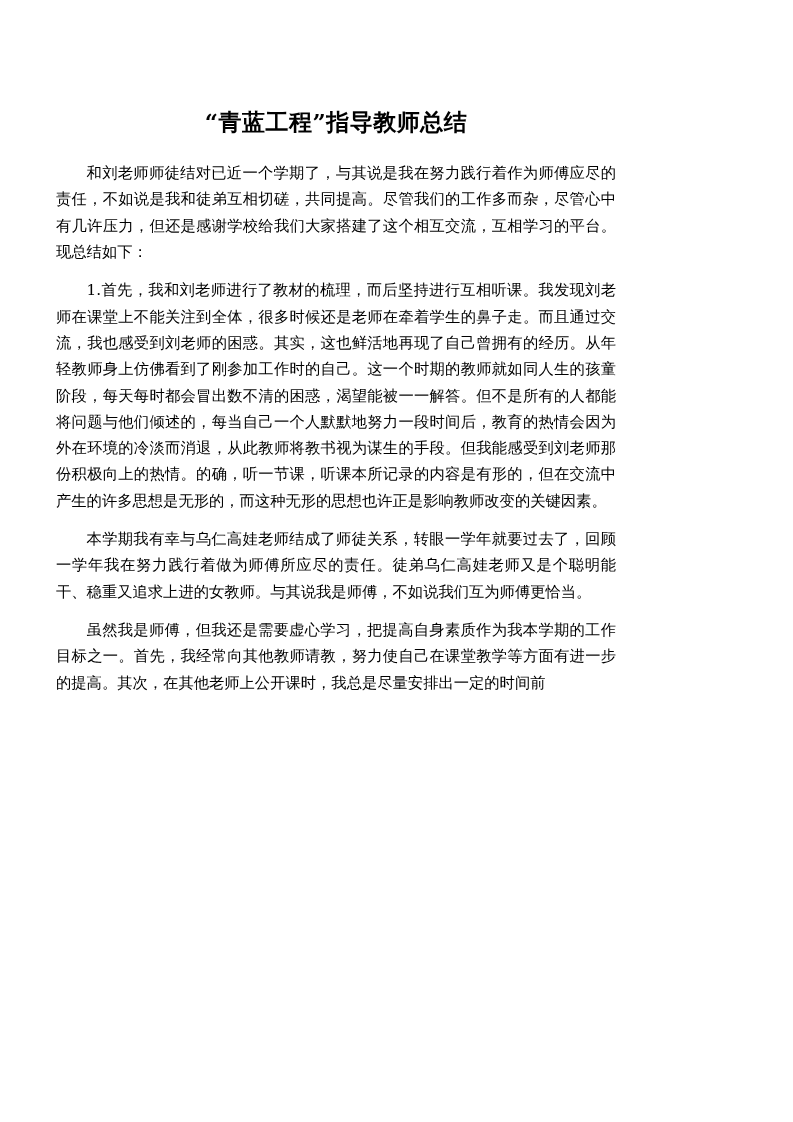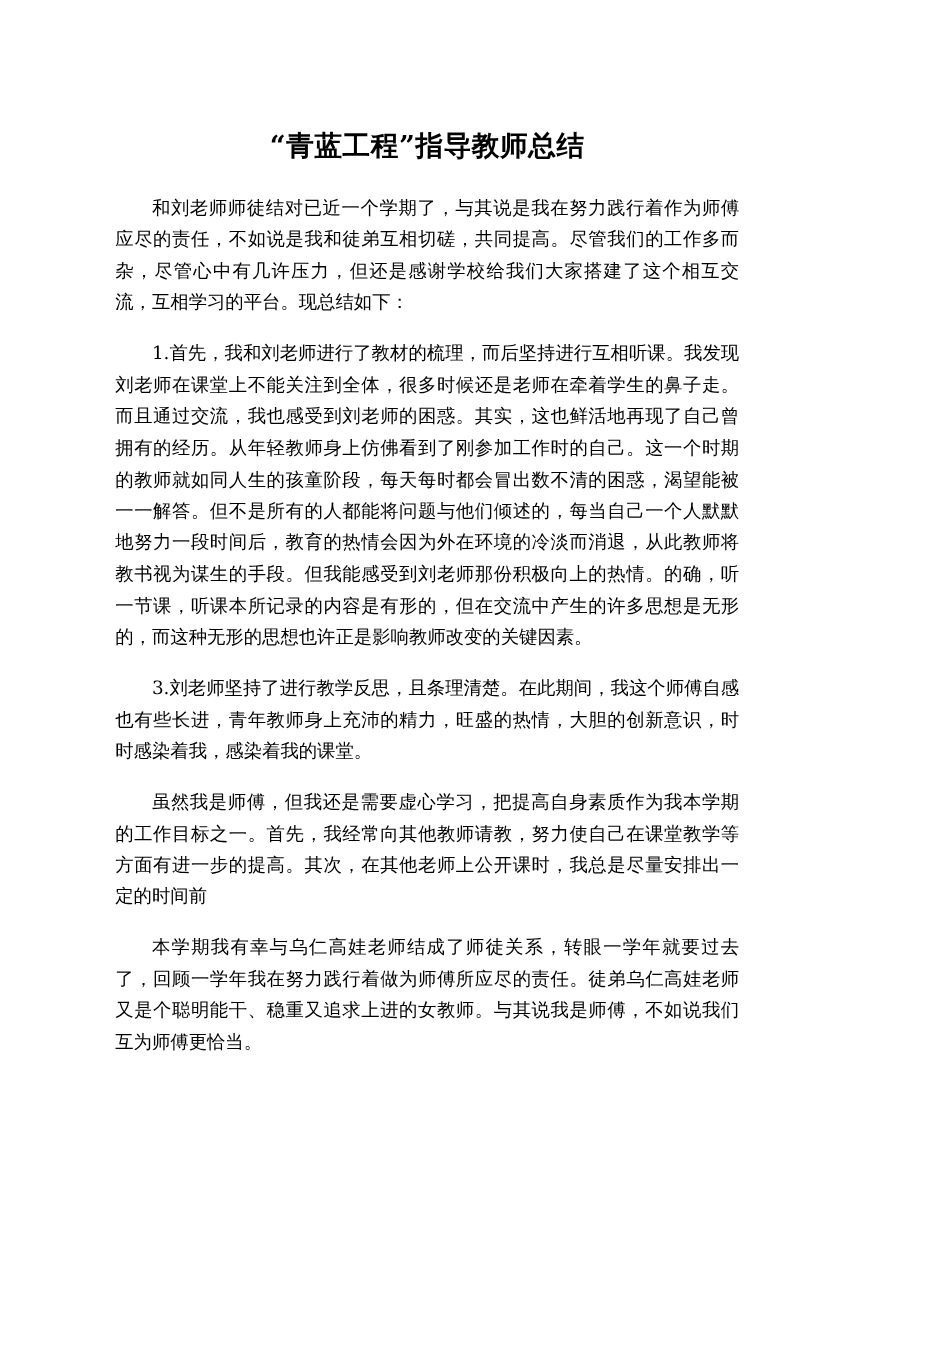--- a/index.html
+++ b/index.html
@@ -11,48 +11,47 @@
     width: 793px;
     height: 1122px;
     font-family: "DejaVu Serif", "Liberation Serif", serif;
     color: #000000;
     overflow: hidden;
   }
   .page {
     width: 712px;
     height: 1122px;
     box-sizing: border-box;
-    padding: 96px 96px 60px 96px;
+    padding: 96px 96px 60px 56px;
     position: relative;
   }
   .doc-title {
     text-align: center;
     font-size: 23px;
     font-weight: bold;
     letter-spacing: 0.5px;
     margin: 10px 0 22px 0;
     line-height: 1.4;
   }
   .para {
     font-size: 15.3px;
     line-height: 1.72;
     text-align: justify;
     text-justify: inter-ideograph;
-    margin: 16px 0 12px 0;
+    margin: 0 0 12px 0;
     text-indent: 2em;
     word-break: break-all;
   }
   .para:last-child {
     margin-bottom: 0;
   }
 </style>
 </head>
 <body>
 
 <div class="page">
   <h1 class="doc-title">“青蓝工程”指导教师总结</h1>
 
   <p class="para">和刘老师师徒结对已近一个学期了，与其说是我在努力践行着作为师傅应尽的责任，不如说是我和徒弟互相切磋，共同提高。尽管我们的工作多而杂，尽管心中有几许压力，但还是感谢学校给我们大家搭建了这个相互交流，互相学习的平台。现总结如下：</p>
   <p class="para">1.首先，我和刘老师进行了教材的梳理，而后坚持进行互相听课。我发现刘老师在课堂上不能关注到全体，很多时候还是老师在牵着学生的鼻子走。而且通过交流，我也感受到刘老师的困惑。其实，这也鲜活地再现了自己曾拥有的经历。从年轻教师身上仿佛看到了刚参加工作时的自己。这一个时期的教师就如同人生的孩童阶段，每天每时都会冒出数不清的困惑，渴望能被一一解答。但不是所有的人都能将问题与他们倾述的，每当自己一个人默默地努力一段时间后，教育的热情会因为外在环境的冷淡而消退，从此教师将教书视为谋生的手段。但我能感受到刘老师那份积极向上的热情。的确，听一节课，听课本所记录的内容是有形的，但在交流中产生的许多思想是无形的，而这种无形的思想也许正是影响教师改变的关键因素。</p>
-  <p class="para">3.刘老师坚持了进行教学反思，且条理清楚。在此期间，我这个师傅自感也有些长进，青年教师身上充沛的精力，旺盛的热情，大胆的创新意识，时时感染着我，感染着我的课堂。</p>
+  <p class="para">本学期我有幸与乌仁高娃老师结成了师徒关系，转眼一学年就要过去了，回顾一学年我在努力践行着做为师傅所应尽的责任。徒弟乌仁高娃老师又是个聪明能干、稳重又追求上进的女教师。与其说我是师傅，不如说我们互为师傅更恰当。</p>
   <p class="para">虽然我是师傅，但我还是需要虚心学习，把提高自身素质作为我本学期的工作目标之一。首先，我经常向其他教师请教，努力使自己在课堂教学等方面有进一步的提高。其次，在其他老师上公开课时，我总是尽量安排出一定的时间前</p>
-  <p class="para">本学期我有幸与乌仁高娃老师结成了师徒关系，转眼一学年就要过去了，回顾一学年我在努力践行着做为师傅所应尽的责任。徒弟乌仁高娃老师又是个聪明能干、稳重又追求上进的女教师。与其说我是师傅，不如说我们互为师傅更恰当。</p>
 </div>
 
 </body></html>

